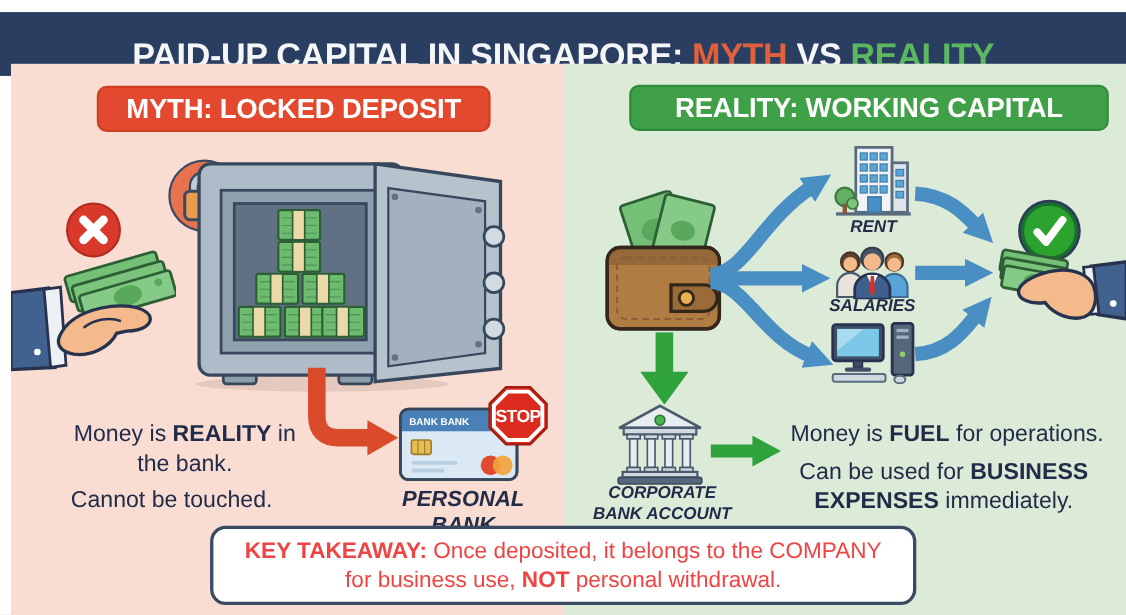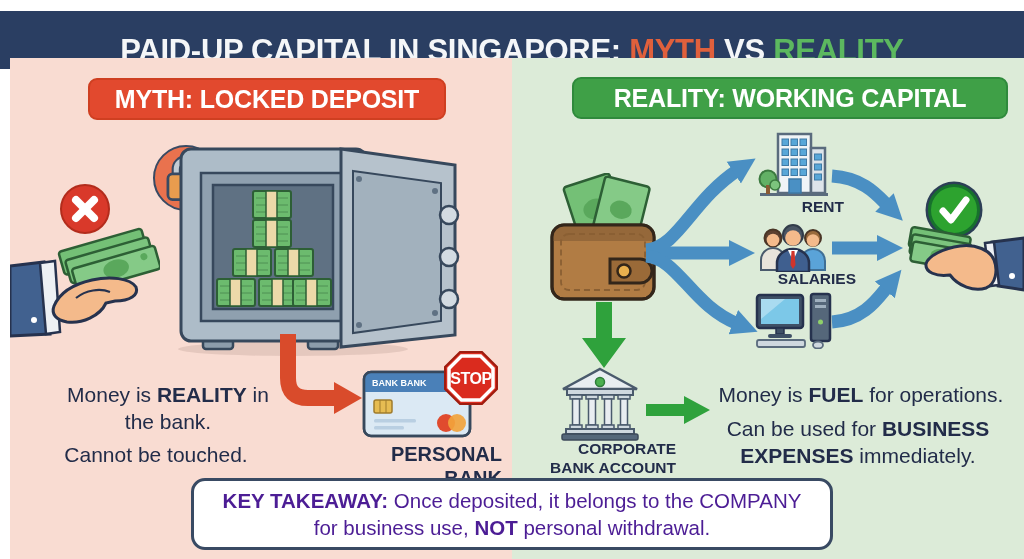--- a/index.html
+++ b/index.html
@@ -17,31 +17,31 @@
   .panel.left{left:0;background:var(--panel_pink,#f9dcd2);margin-left:10px;}
   .panel.right{left:512px;background:var(--panel_green,#dcebd8);}
 
   .banner{position:absolute;height:42px;border-radius:9px;display:flex;align-items:center;justify-content:center;
           color:#fff;font-weight:bold;font-size:25px;letter-spacing:-0.2px;box-sizing:border-box;}
   .banner.red{left:78px;top:20px;width:358px;background:var(--myth_red,#e2492e);border:2px solid #cf3f21;}
   .banner.green{left:60px;top:19px;width:436px;background:var(--reality_green,#3fa047);border:2px solid #2f8a3c;}
 
   .abs{position:absolute;}
   .txt{position:absolute;text-align:center;color:var(--navy_text,#222c49);font-size:21px;line-height:1.27;}
-  .cap{position:absolute;text-align:right;color:var(--navy_text,#222c49);font-size:15.5px;font-weight:bold;line-height:1.2;}
+  .cap{position:absolute;text-align:center;color:var(--navy_text,#222c49);font-size:15.5px;font-weight:bold;line-height:1.2;font-style:italic;}
 
   .circle-badge{position:absolute;border-radius:50%;box-sizing:border-box;}
   .cross-badge{left:50px;top:126px;width:50px;height:50px;background:#d9392a;border:2px solid #b32c1c;}
   .lock-badge{left:143px;top:87px;width:66px;height:66px;background:#e9724e;border:2.5px solid #394a63;}
   .check-badge{left:416px;top:126px;width:52px;height:52px;background:#2da32f;border:3px solid #17712c;
                box-shadow:0 0 0 2.5px #2c3e56;}
 
   .takeaway{position:absolute;left:191px;top:478px;width:642px;box-sizing:border-box;background:#fff;
             border:3px solid #394a63;border-radius:14px;padding:6px 16px;text-align:center;
-            font-size:20.5px;line-height:1.32;color:#4c1d95;}
+            font-size:20.5px;line-height:1.32;color:#ef4444;}
 </style>
 </head>
 <body>
 
 <div class="stage">
 
   <div class="header">
     <div class="title"><span>PAID-UP CAPITAL IN SINGAPORE: </span><span class="myth">MYTH</span><span> VS </span><span class="reality">REALITY</span></div>
   </div>
 

